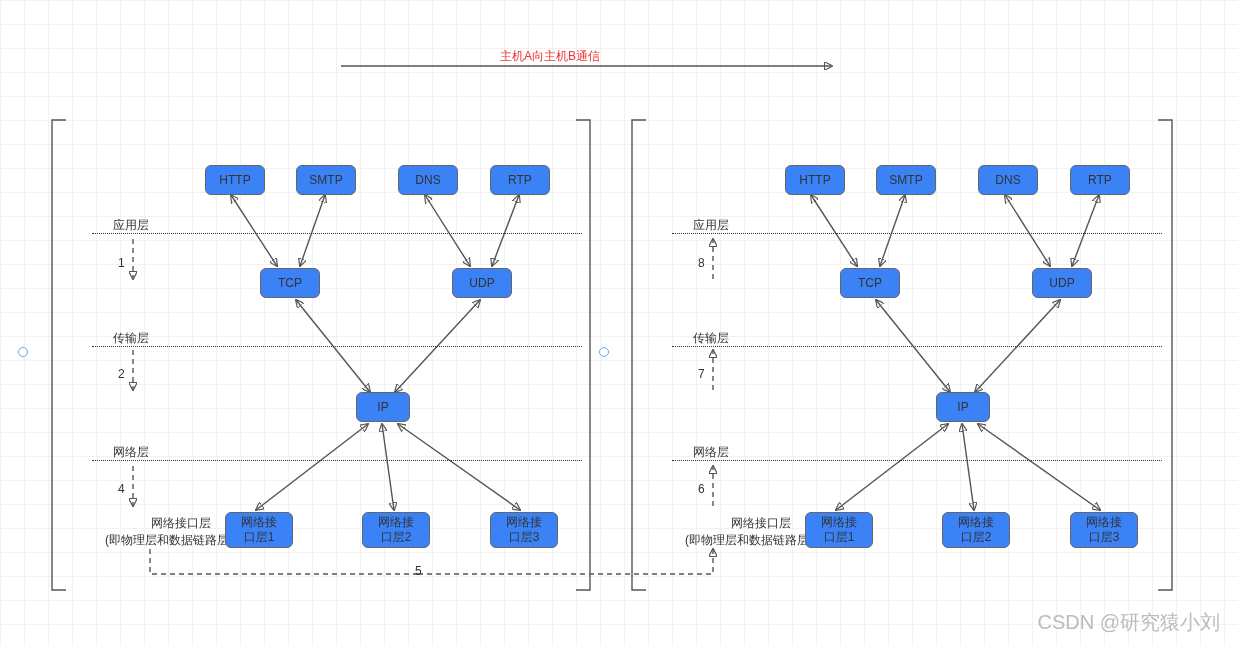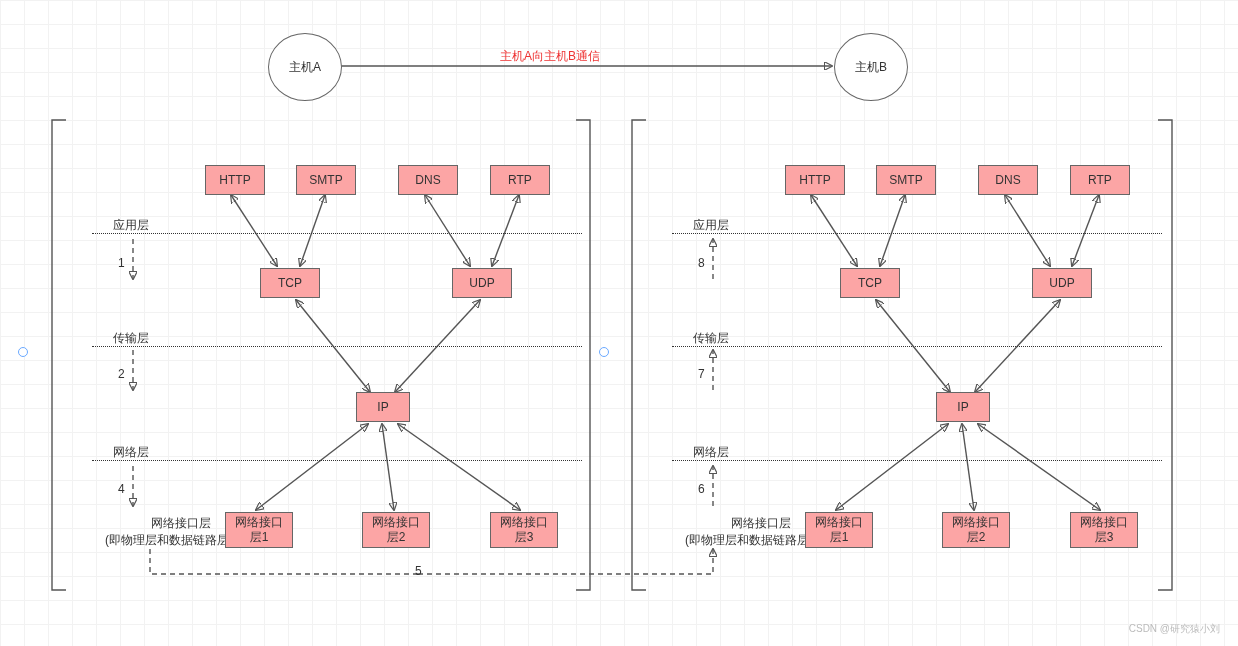--- a/index.html
+++ b/index.html
@@ -1,23 +1,23 @@
 <!DOCTYPE html>
 <html><head>
 <meta charset="utf-8">
 <style>
   html,body{margin:0;padding:0;width:1238px;height:646px;background:#fff;font-family:"Microsoft YaHei",Arial,sans-serif;font-size:12px;color:#333;overflow:hidden}
   .grid-bg{position:absolute;inset:0;background-image:linear-gradient(#f2f2f2 1px,transparent 1px),linear-gradient(90deg,#f2f2f2 1px,transparent 1px);background-size:24px 24px;z-index:0}
   .canvas{position:absolute;inset:0;z-index:1}
-  .box{position:absolute;border:1px solid #666;border-radius:0;background:#fca5a5;display:flex;align-items:center;justify-content:center;text-align:center;box-sizing:border-box;padding:4px 7px;line-height:1.25}
+  .box{position:absolute;border:1px solid #666;border-radius:6px;background:#3b82f6;display:flex;align-items:center;justify-content:center;text-align:center;box-sizing:border-box;padding:4px 13px;line-height:1.25}
   .circle{position:absolute;border:1px solid #666;border-radius:50%;background:#fff;display:flex;align-items:center;justify-content:center}
   .label{position:absolute;background:transparent;white-space:nowrap}
   .red{color:#e33}
   .dot-line{position:absolute;border-top:1px dotted #333}
-  .watermark{position:absolute;right:18px;bottom:10px;color:#bbb;font-size:10px}
+  .watermark{position:absolute;right:18px;bottom:10px;color:#bbb;font-size:20px}
   .handle-dot{position:absolute;width:8px;height:8px;border:1px solid #6aa9ff;border-radius:50%;background:#fff}
   svg{position:absolute;inset:0;width:1238px;height:646px;overflow:visible}
   line,polyline,path{stroke:#555;stroke-width:1.4;fill:none}
   .dashed{stroke-dasharray:5 4}
 </style>
 </head>
 <body>
 
 <div class="grid-bg"></div>
 <div class="canvas">
@@ -64,26 +64,20 @@
   <line class="dashed" x1="133" y1="466" x2="133" y2="506" marker-end="url(#ah)"></line>
 
   <line class="dashed" x1="713" y1="279" x2="713" y2="239" marker-end="url(#ah)"></line>
   <line class="dashed" x1="713" y1="390" x2="713" y2="350" marker-end="url(#ah)"></line>
   <line class="dashed" x1="713" y1="506" x2="713" y2="466" marker-end="url(#ah)"></line>
 
   <polyline class="dashed" points="150,549 150,574 418,574"></polyline>
   <polyline class="dashed" points="418,574 713,574 713,549" marker-end="url(#ah)"></polyline>
 </svg>
 
-<div class="circle" style="left:268px;top:33px;width:72px;height:66px">
-      <span>主机A</span>
-    </div>
-<div class="circle" style="left:834px;top:33px;width:72px;height:66px">
-      <span>主机B</span>
-    </div>
 <div class="label red" style="left:500px;top:48px">主机A向主机B通信</div>
 
 <div class="label" style="left:113px;top:217px">应用层</div>
 <div class="label" style="left:113px;top:330px">传输层</div>
 <div class="label" style="left:113px;top:444px">网络层</div>
 <div class="label" style="left:105px;top:515px;text-align:center">
   <span>网络接口层</span><br>
   <span>(即物理层和数据链路层两层)</span>
 </div>
 

